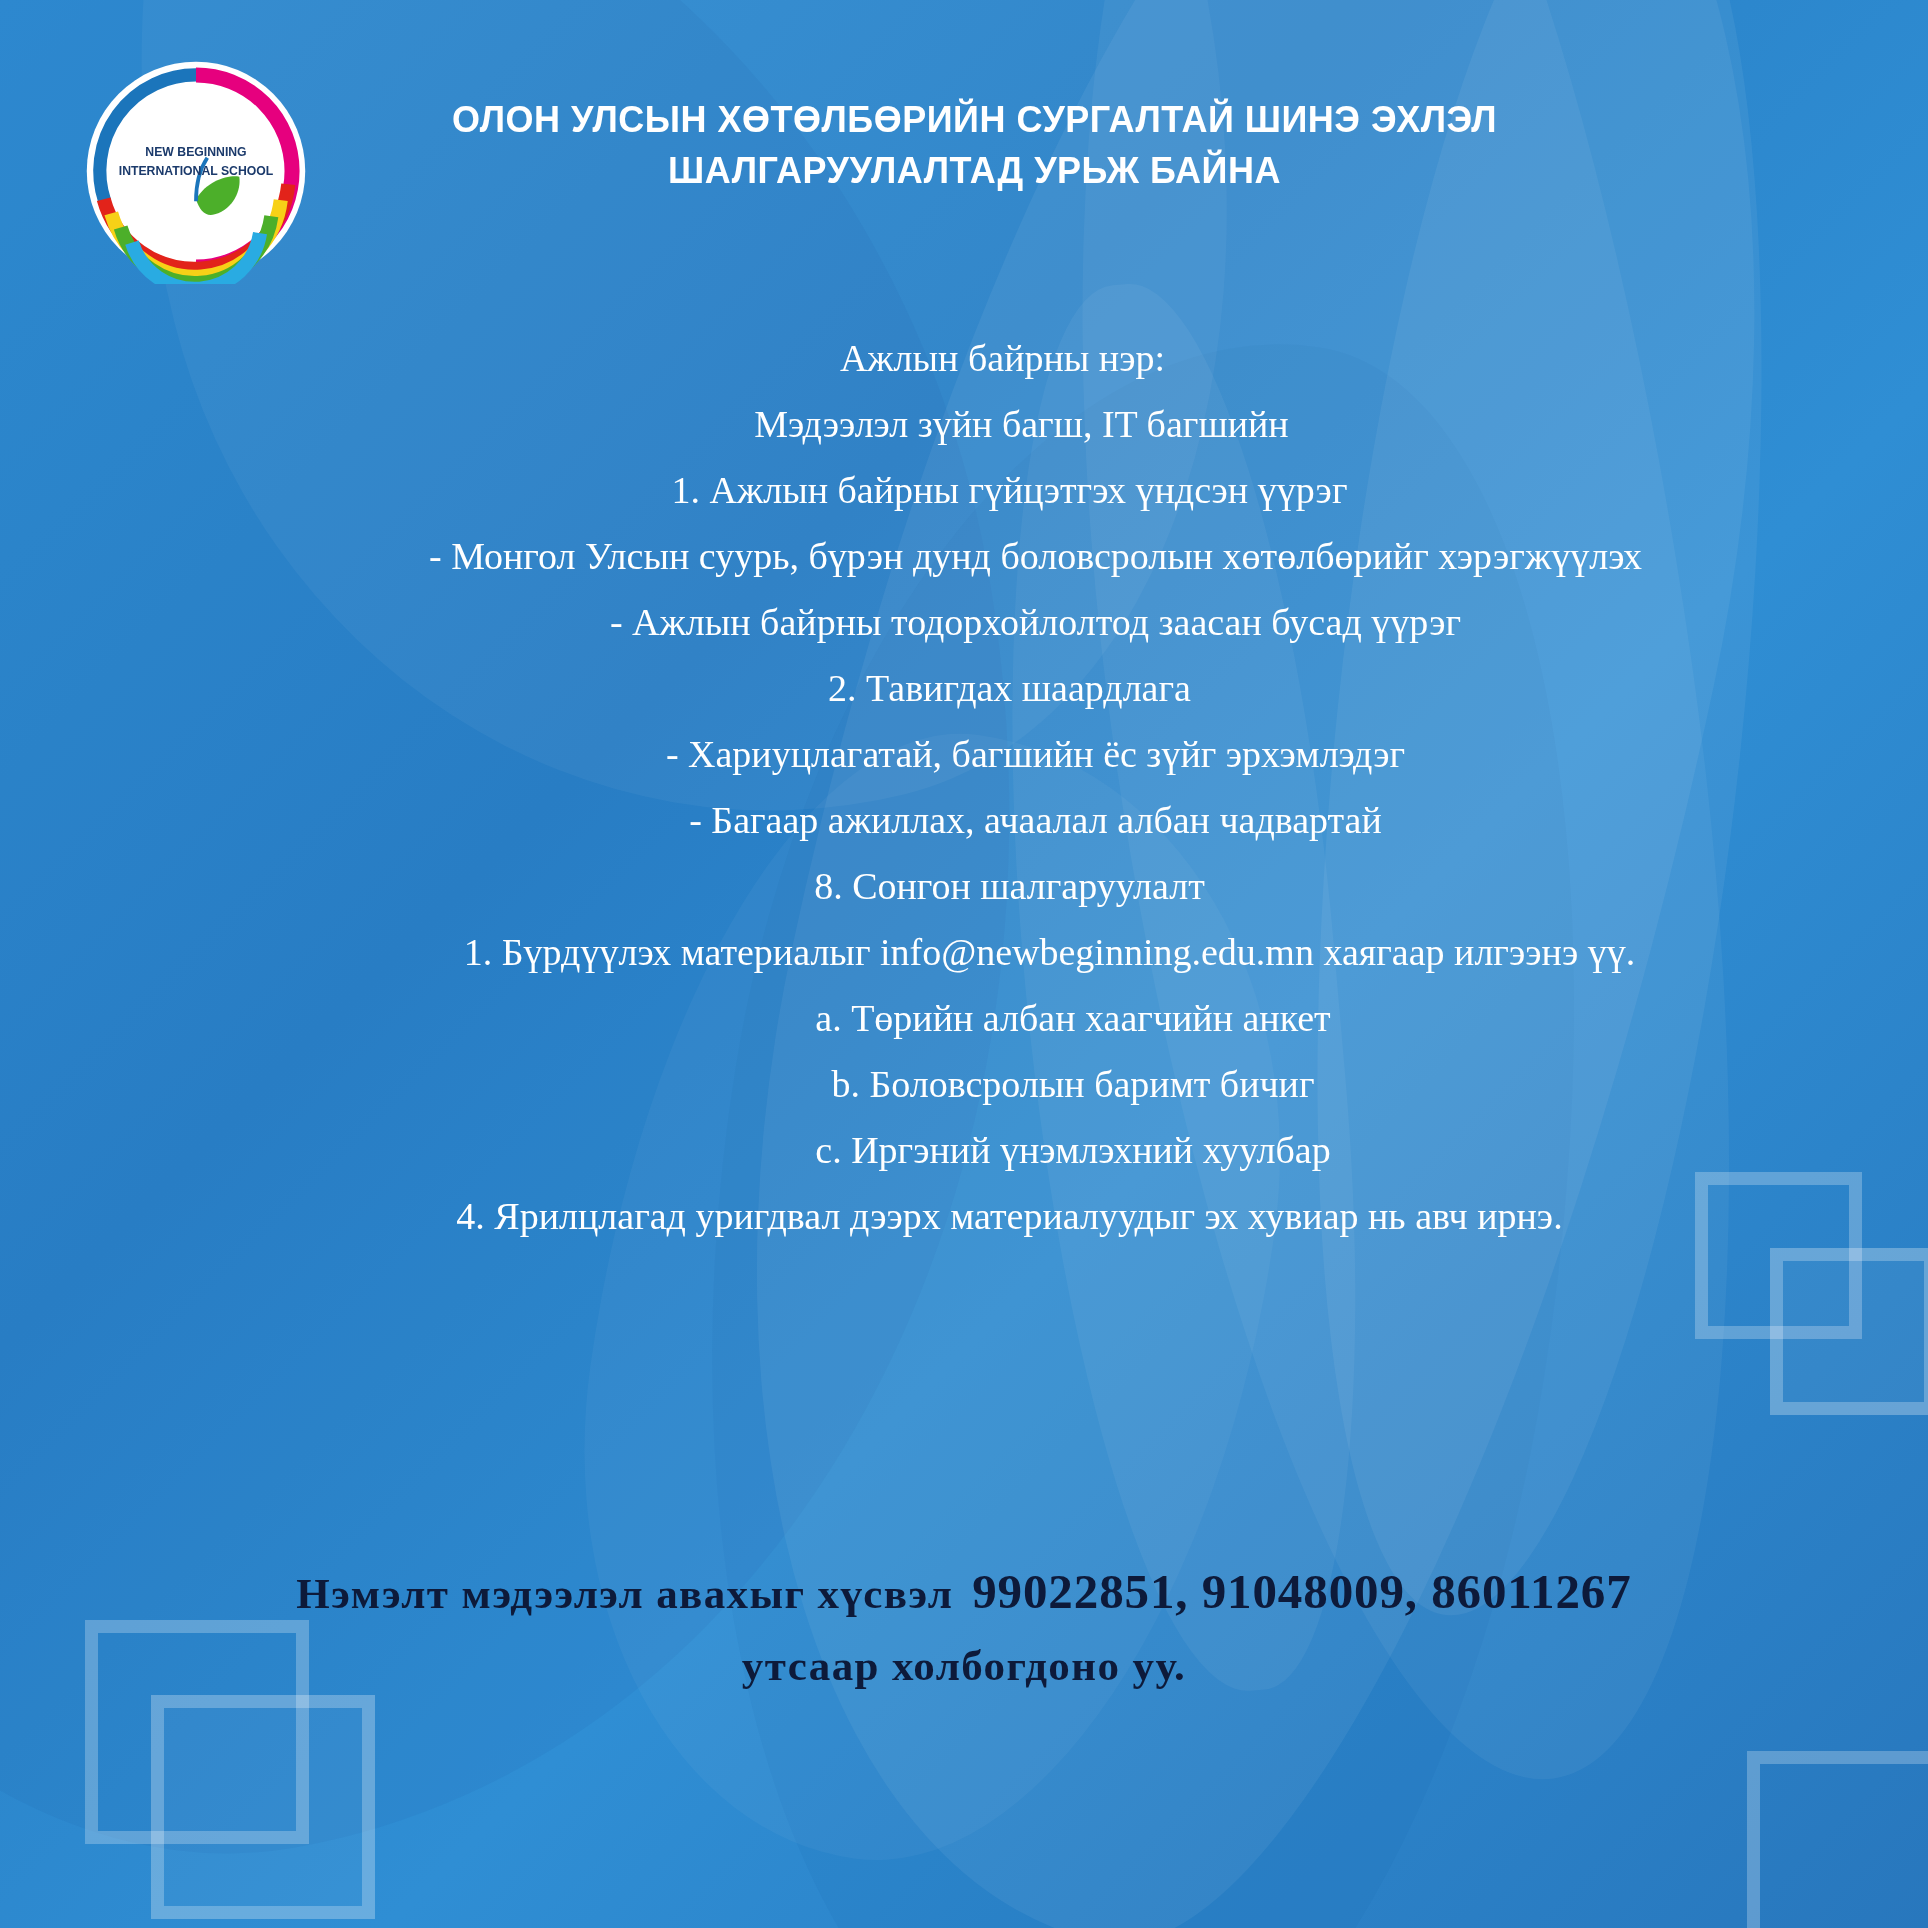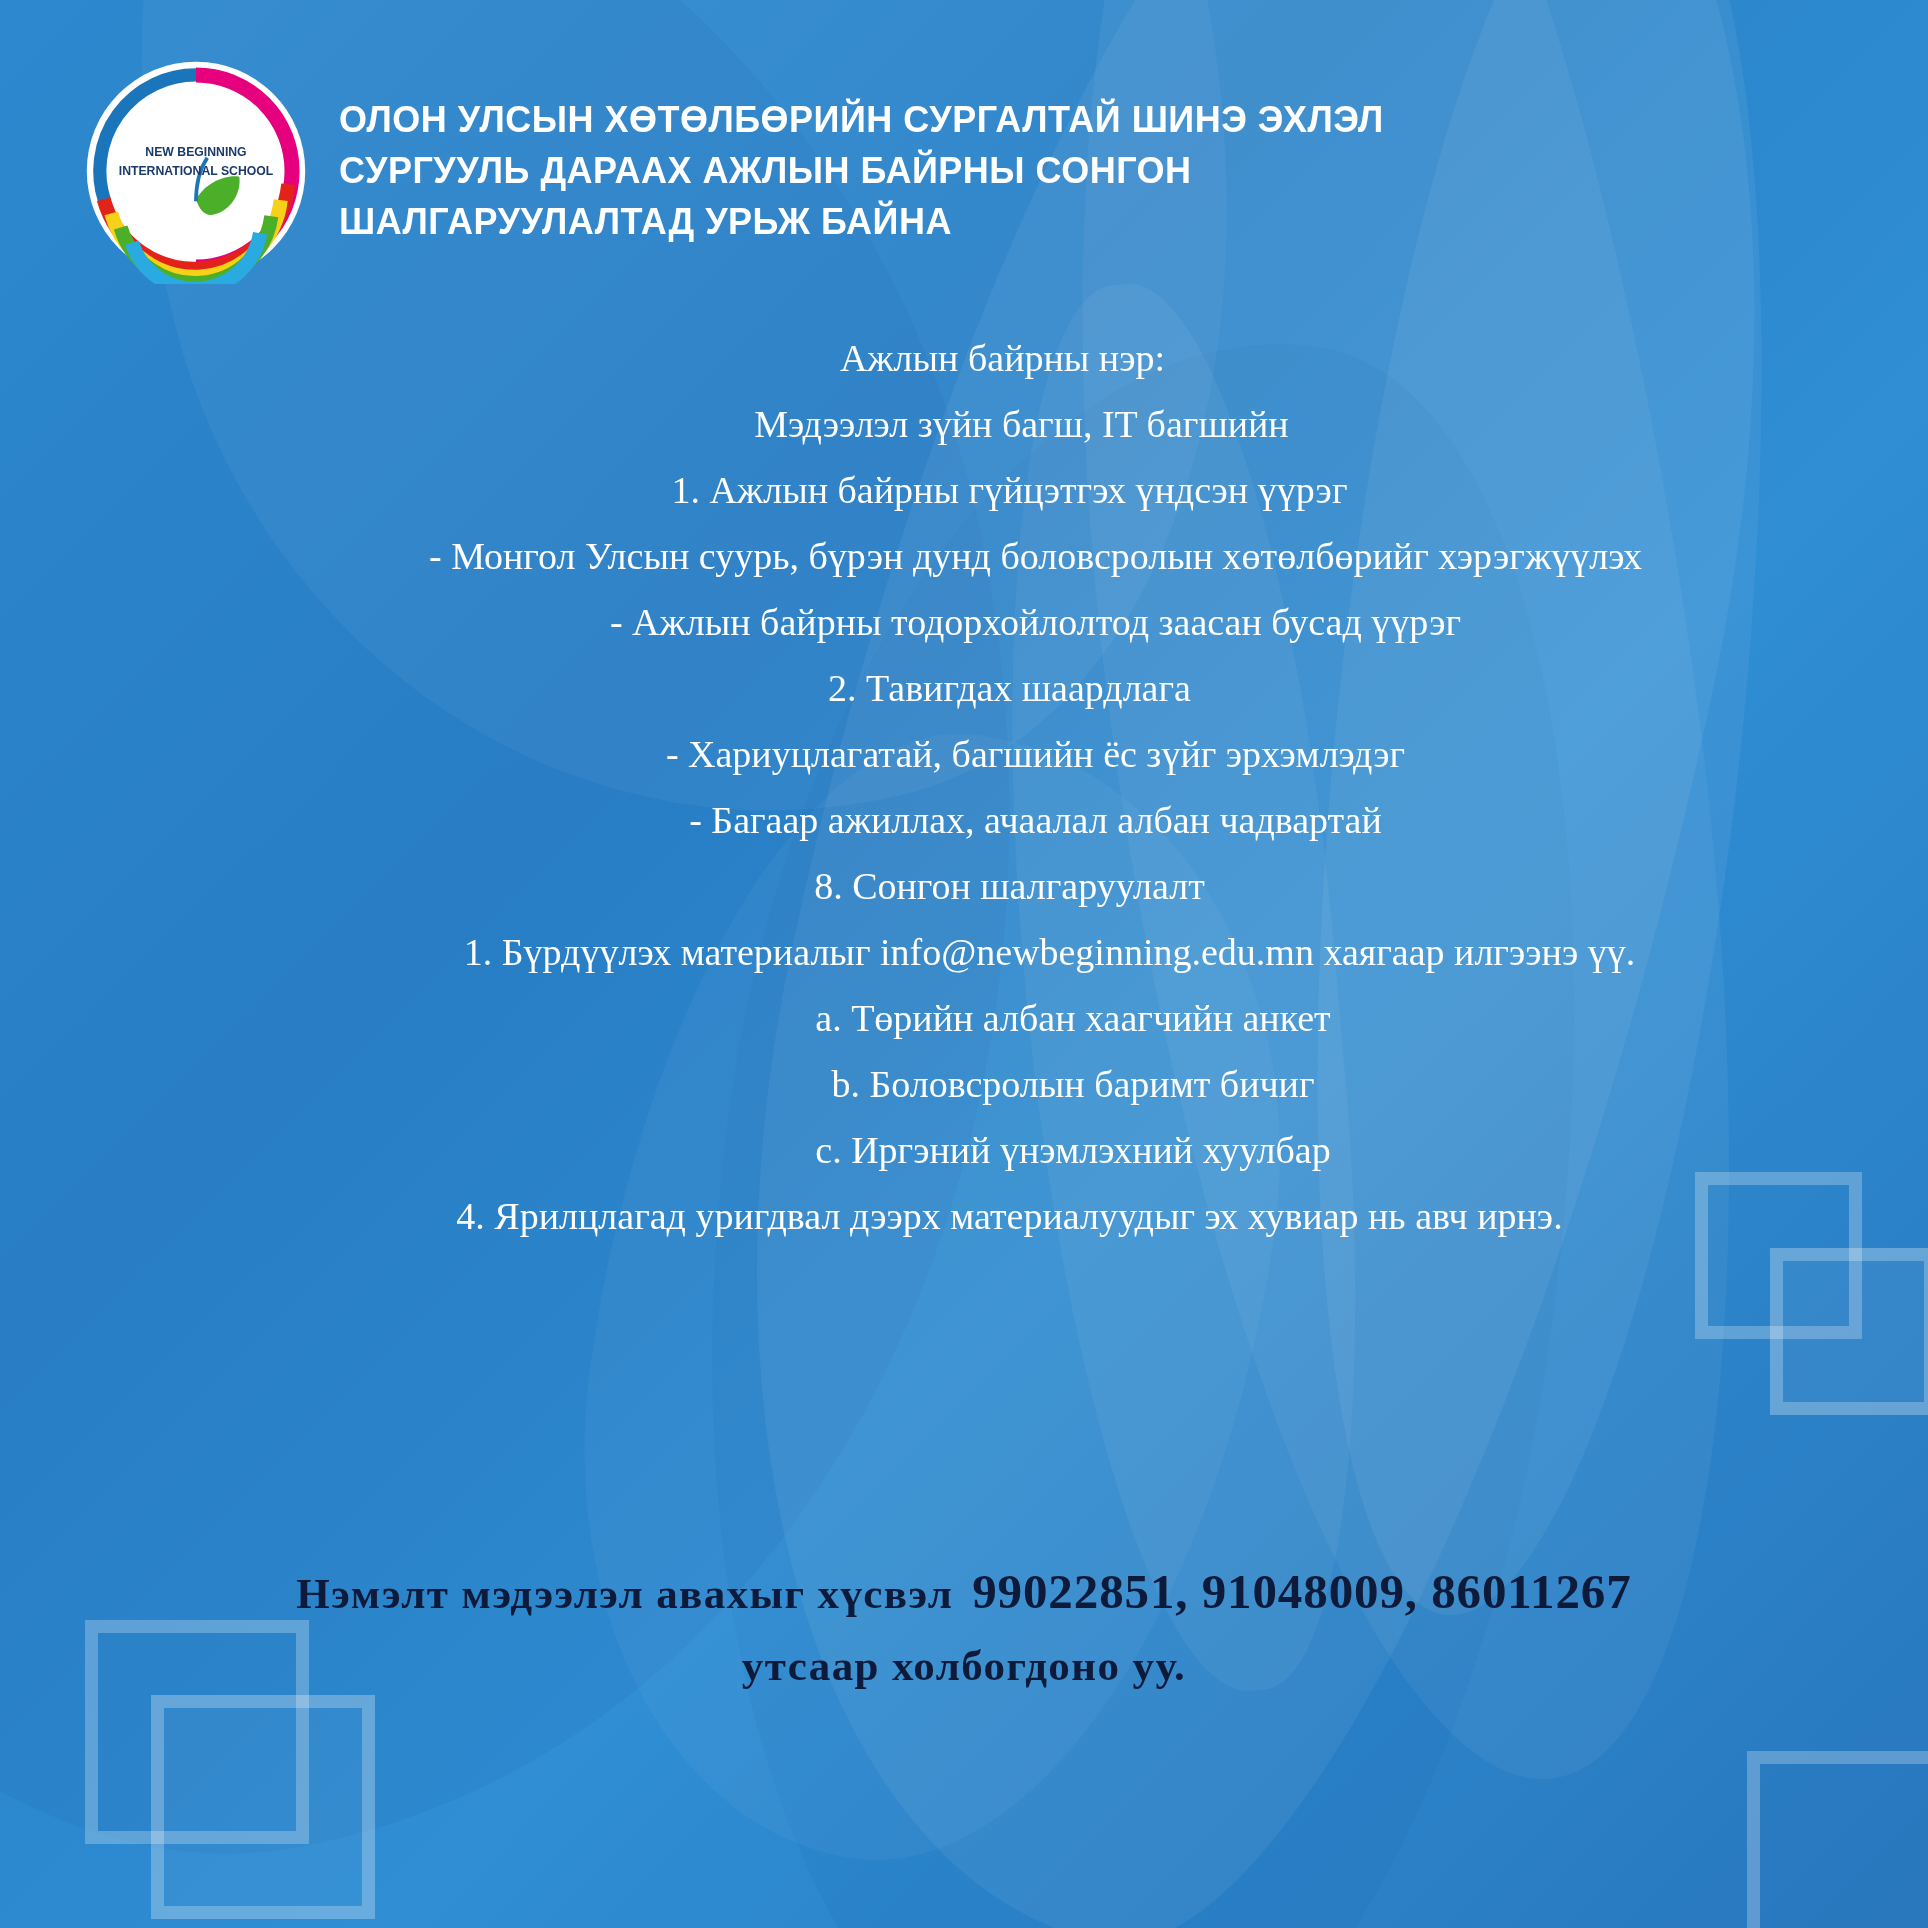--- a/index.html
+++ b/index.html
@@ -106,24 +106,24 @@
     left: 83px;
     top: 58px;
     width: 226px;
     height: 226px;
   }
   .logo-svg { display: block; }
 
   
   .header {
     position: absolute;
-    left: 339px;
+    left: 325px;
     top: 94px;
     width: 1299px;
-    text-align: left;
+    text-align: center;
   }
   .header .line {
     color: #ffffff;
     font-size: 36px;
     font-weight: bold;
     letter-spacing: 0.5px;
     line-height: 1.42;
     white-space: nowrap;
   }
 
@@ -208,21 +208,20 @@
       <path d="M52 196 a70 70 0 0 0 136 -10" fill="none" stroke="#29abe2" stroke-width="15"></path>
       <path d="M120 150 c12 -20 34 -26 46 -24 c2 14 -6 34 -26 40 c-10 3 -16 -4 -20 -16 z" fill="#4caf2a"></path>
       <path d="M120 152 c0 -18 4 -34 12 -46" fill="none" stroke="#1b75bb" stroke-width="4"></path>
       <text x="120" y="104" text-anchor="middle" font-family="Liberation Sans, sans-serif" font-size="13" font-weight="bold" fill="#1b3a6b">NEW BEGINNING</text>
       <text x="120" y="124" text-anchor="middle" font-family="Liberation Sans, sans-serif" font-size="13" font-weight="bold" fill="#1b3a6b">INTERNATIONAL SCHOOL</text>
     </svg>
   </div>
 
   <div class="header">
     <div class="line">ОЛОН УЛСЫН ХӨТӨЛБӨРИЙН СУРГАЛТАЙ ШИНЭ ЭХЛЭЛ</div>
-    <div class="line">СУРГУУЛЬ ДАРААХ АЖЛЫН БАЙРНЫ СОНГОН</div>
     <div class="line">ШАЛГАРУУЛАЛТАД УРЬЖ БАЙНА</div>
   </div>
 
   <div class="content">
     <div class="row ind-0">Ажлын байрны нэр:</div>
     <div class="row ind-1">Мэдээлэл зүйн багш, IT багшийн</div>
     <div class="row ind-2">1. Ажлын байрны гүйцэтгэх үндсэн үүрэг</div>
     <div class="row ind-3">- Монгол Улсын суурь, бүрэн дунд боловсролын хөтөлбөрийг хэрэгжүүлэх</div>
     <div class="row ind-3">- Ажлын байрны тодорхойлолтод заасан бусад үүрэг</div>
     <div class="row ind-2">2. Тавигдах шаардлага</div>

